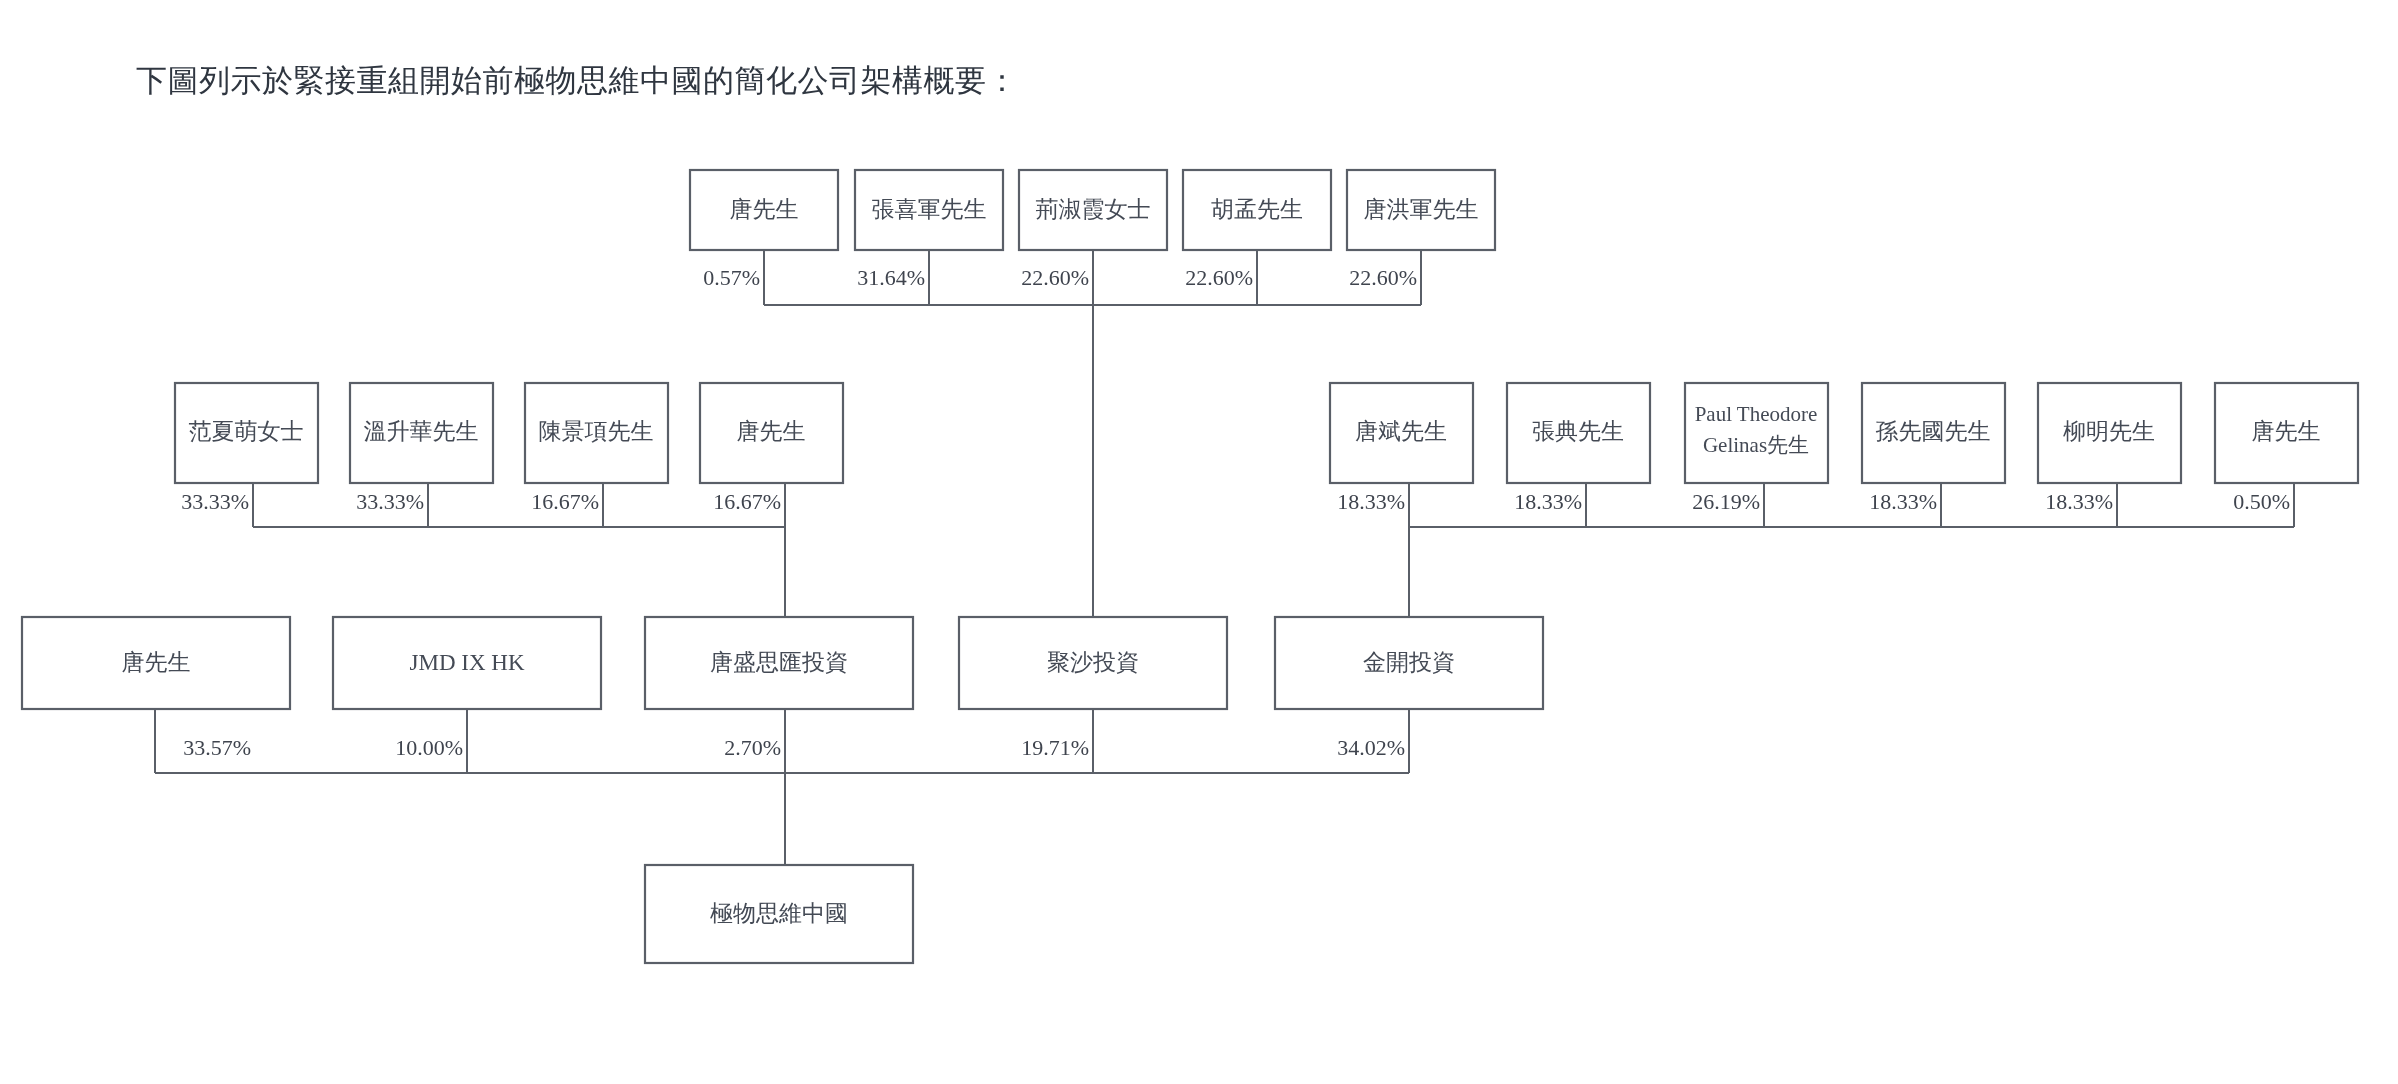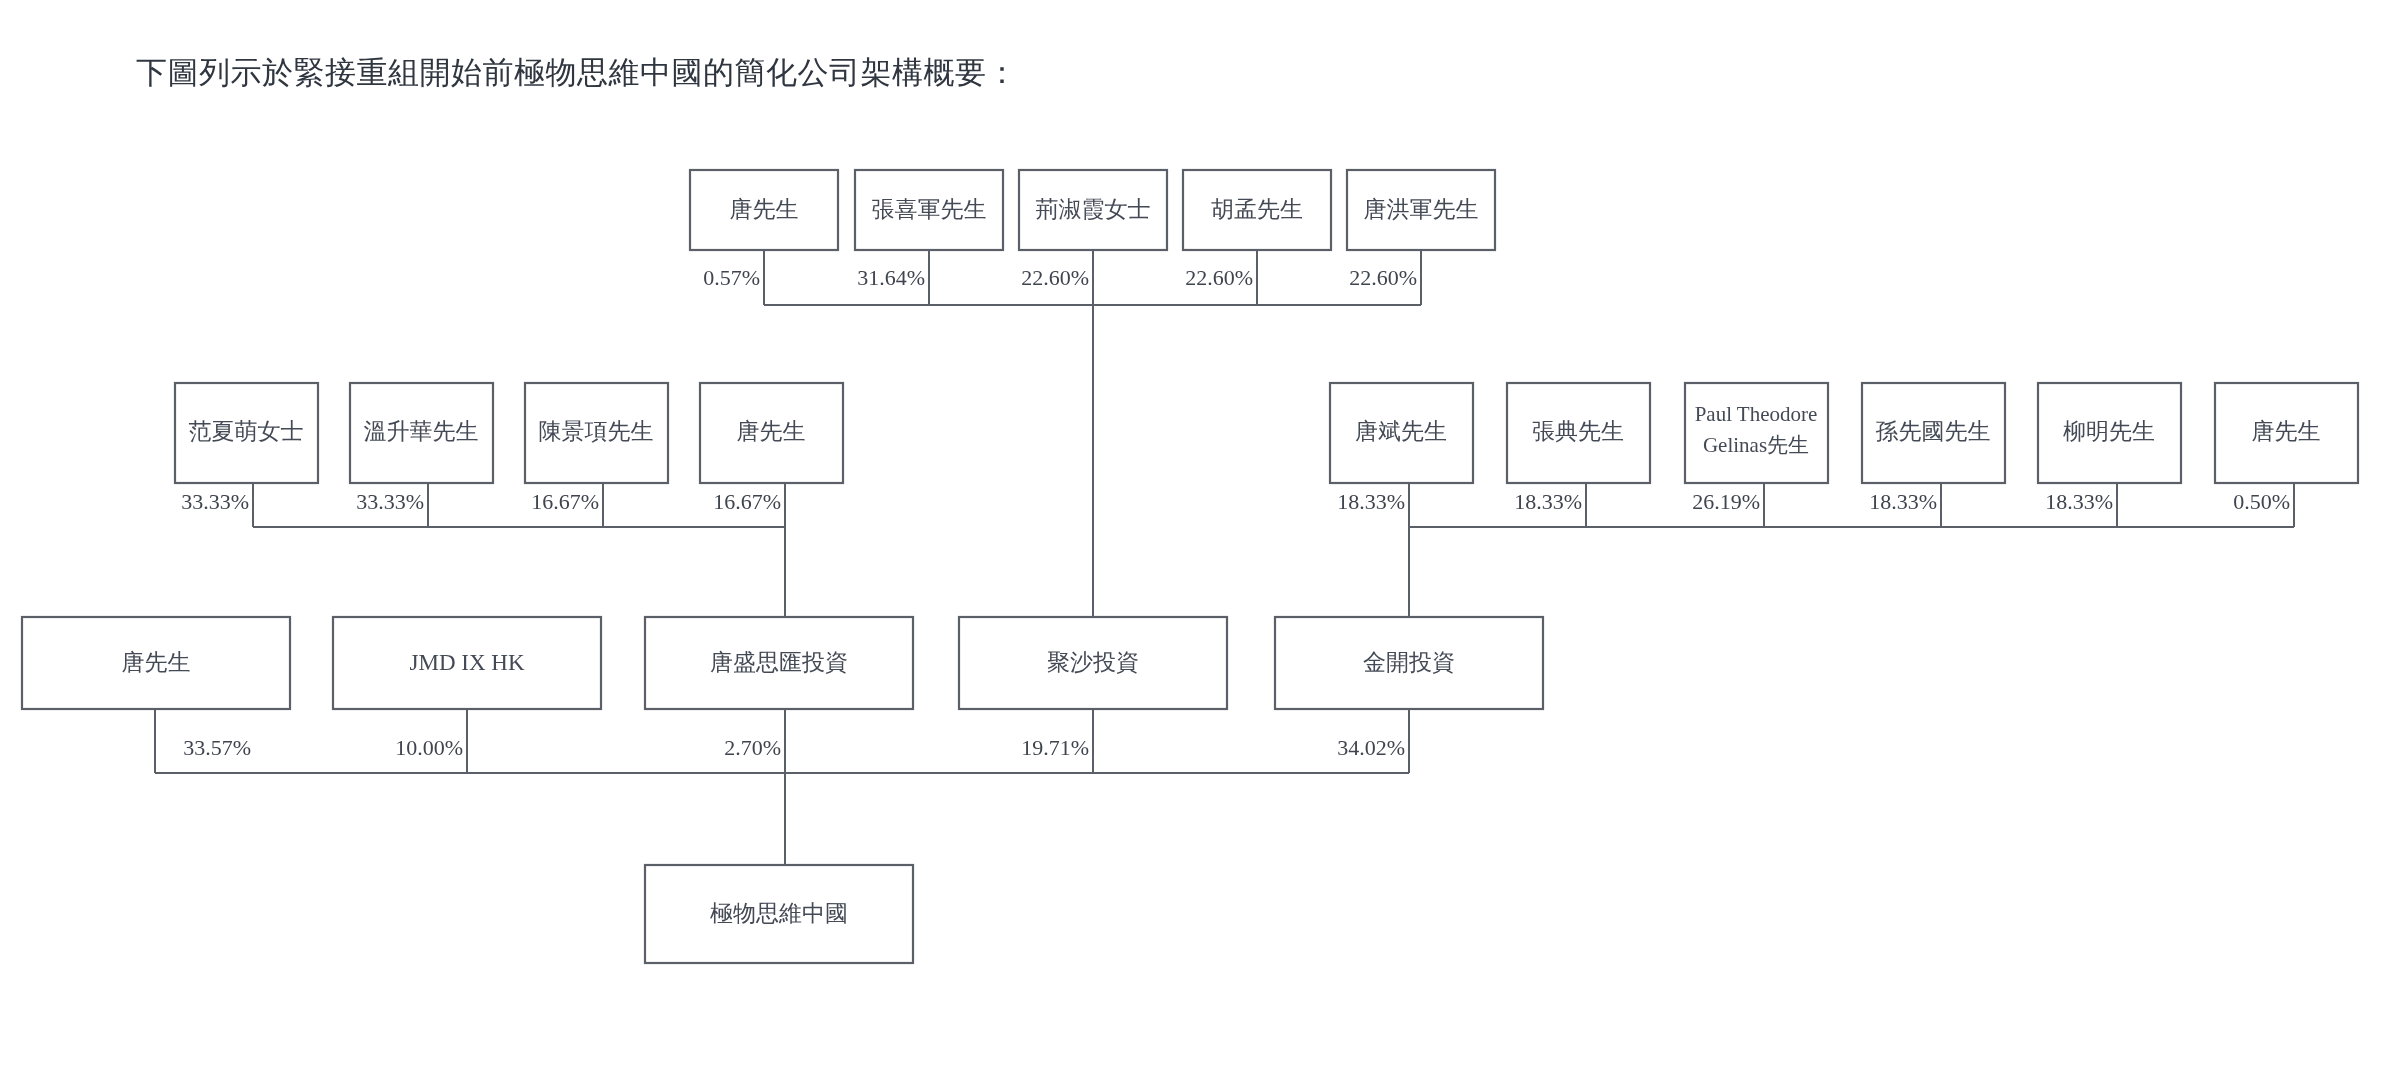--- a/index.html
+++ b/index.html
@@ -17,21 +17,21 @@
   }
   #page {
     position: relative;
     width: 2398px;
     height: 1084px;
     background: #ffffff;
   }
   #heading {
     position: absolute;
     left: 136px;
-    top: 52px;
+    top: 60px;
     font-size: 31px;
     letter-spacing: 0.5px;
     color: #2f3640;
     white-space: nowrap;
     font-family: "Liberation Serif", "DejaVu Serif", serif;
   }
   #chart-svg {
     position: absolute;
     left: 0;
     top: 0;

